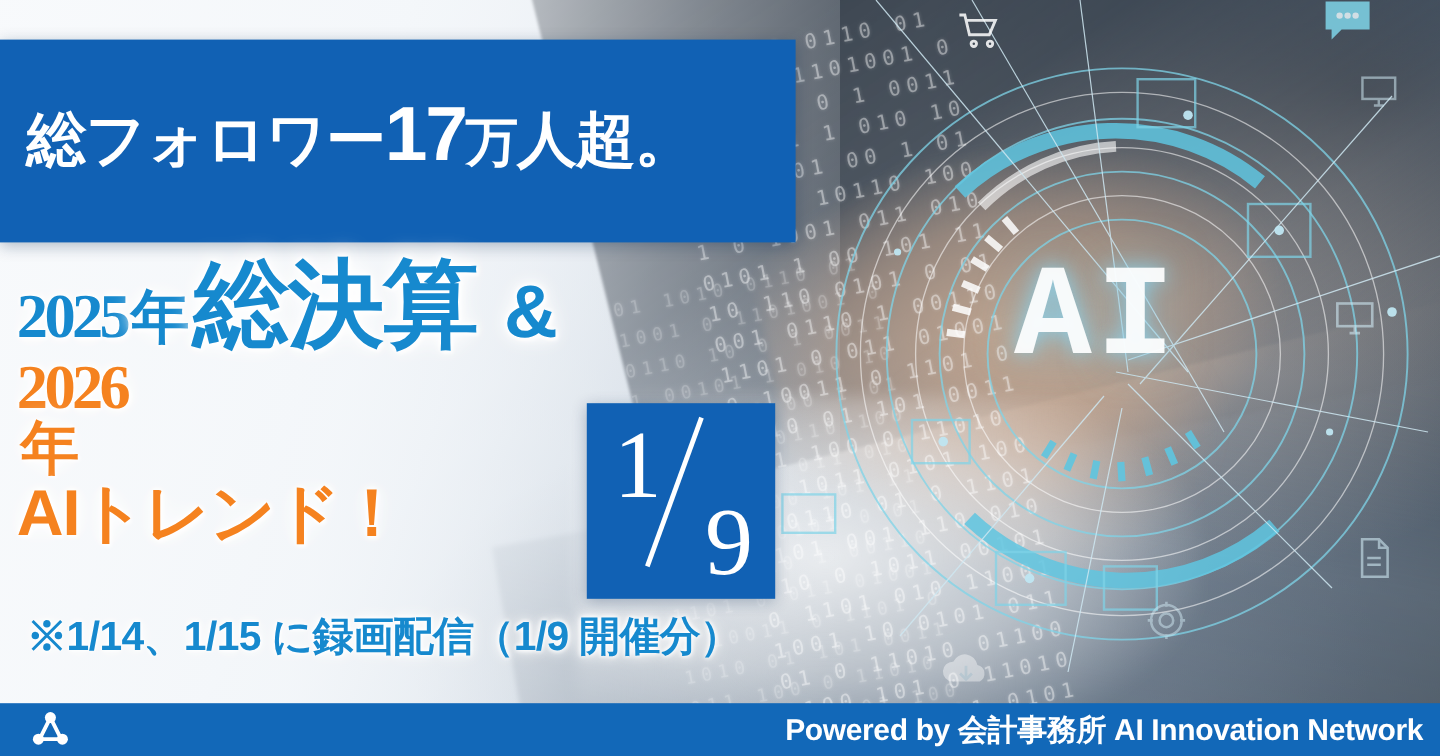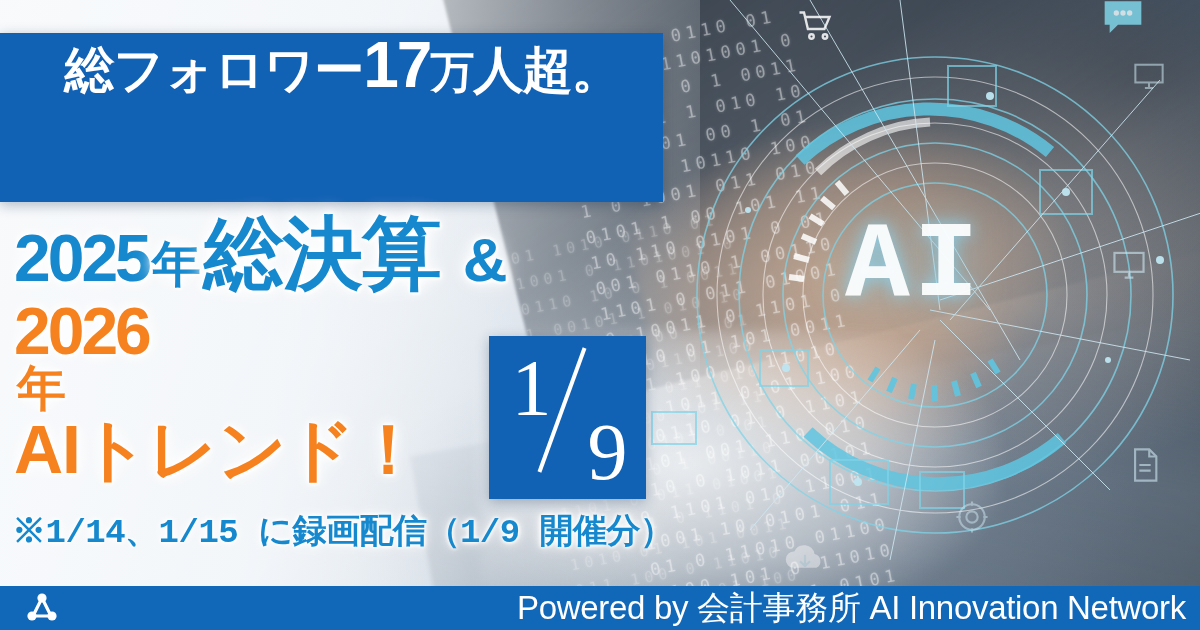--- a/index.html
+++ b/index.html
@@ -103,21 +103,21 @@
     user-select:none;
   }
 
   .hud-icon{ position:absolute; opacity:.85; }
 
   
   .headline-banner{
     position:absolute; left:0; top:33px;
     width:663px; height:169px;
     background:#1161b4;
-    display:flex; flex-direction:row;
+    display:flex; flex-direction:column;
     justify-content:center;
     padding:0 0 0 22px;
     box-shadow:0 3px 12px rgba(10,40,80,.30);
   }
   .headline-line{
     color:#ffffff;
     font-weight:700;
     white-space:nowrap;
     line-height:1.0;
     font-family:"Liberation Sans","DejaVu Sans",sans-serif;
@@ -145,37 +145,37 @@
       0 0 16px #ffffff, 0 0 22px rgba(255,255,255,.95),
       2px 2px 3px rgba(255,255,255,.9);
   }
   .glow-orange{
     color:#f5821f;
     text-shadow:
       0 0 5px #fff, 0 0 5px #fff, 0 0 10px #fff,
       0 0 16px #ffffff, 0 0 22px rgba(255,255,255,.95),
       2px 2px 3px rgba(255,255,255,.9);
   }
-  .t-year{ font-size:66px; letter-spacing:-3px; }
+  .t-year{ font-size:52px; letter-spacing:-3px;font-family:Liberation Serif, serif; }
   .t-nen { font-size:49px; letter-spacing:0; padding:0 3px; }
   .t-word{ font-size:80px; letter-spacing:-1px; }
   .t-amp { font-size:62px; padding-left:22px; }
 
   .row1{ margin-bottom:4px; }
   .row2{ margin-bottom:2px;flex-direction:column; }
   .row3{ margin-bottom:4px; }
-  .t-word3{ font-size:68px; letter-spacing:-1px; }
+  .t-word3{ font-size:54px; letter-spacing:-1px; }
 
   
   .note-line{
-    position:absolute; left:12px; top:508px;
+    position:absolute; left:22px; top:508px;
     font-size:34px; font-weight:700;
     color:#1689ce; white-space:nowrap;
     letter-spacing:-0.5px;
-    font-family:Liberation Mono, monospace;
+    font-family:Liberation Sans, sans-serif;
     text-shadow:
       0 0 4px #fff, 0 0 4px #fff, 0 0 9px #ffffff,
       0 0 15px rgba(255,255,255,.95);
   }
 
   
   .date-badge{
     position:absolute; left:489px; top:336px;
     width:157px; height:163px;
     background:#1161b4;
@@ -203,21 +203,21 @@
     position:absolute; left:0; bottom:0;
     width:1200px; height:44px;
     background:#1268b8;
     display:flex; align-items:center;
     justify-content:space-between;
     padding:0 14px 0 24px;
   }
   .footer-logo{ width:36px; height:30px; flex:0 0 auto; }
   .footer-text{
     color:#ffffff;
-    font-size:33px; font-weight:400;
+    font-size:25px; font-weight:700;
     white-space:nowrap;
     letter-spacing:-0.3px;
     font-family:"Liberation Sans","DejaVu Sans",sans-serif;
   }
 </style>
 </head>
 <body>
 
 <div id="banner">
 

